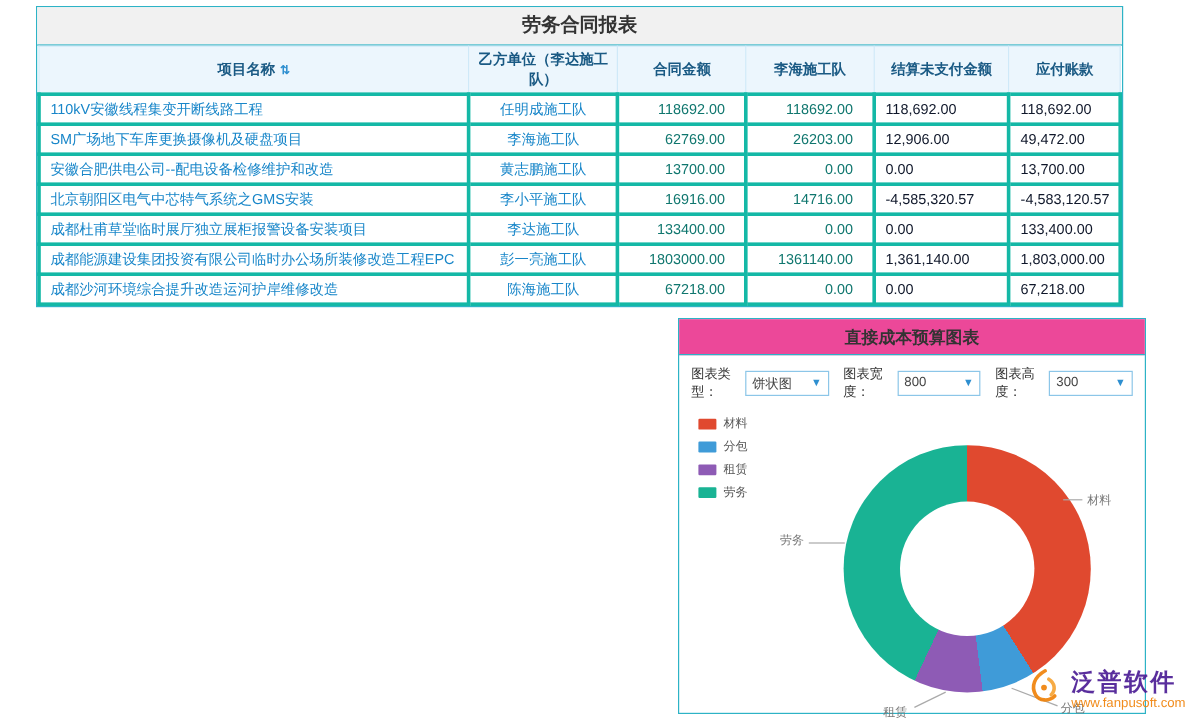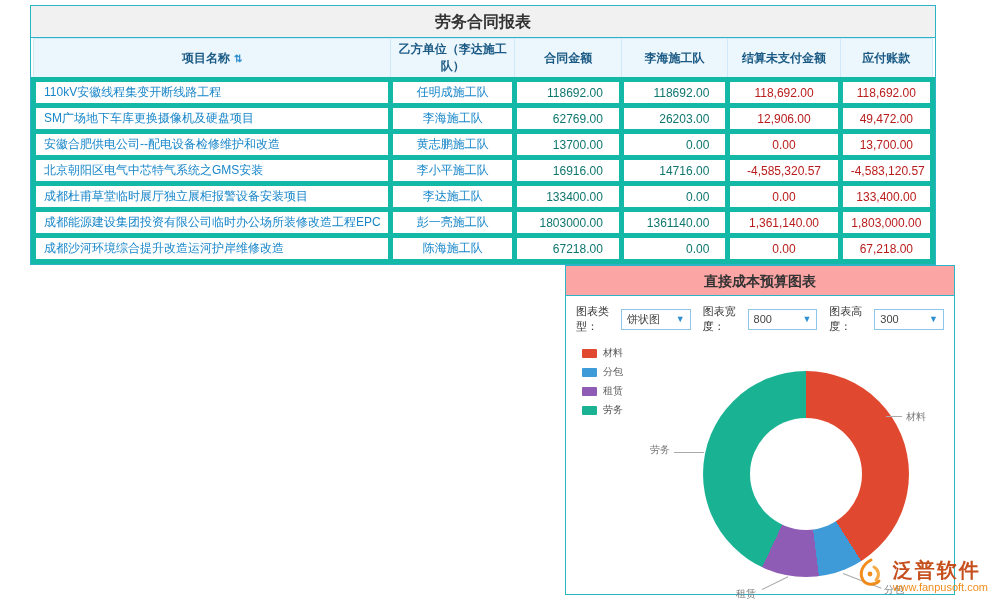--- a/index.html
+++ b/index.html
@@ -3,50 +3,50 @@
 <meta charset="utf-8">
 <style>
   * { margin:0; padding:0; box-sizing:border-box; }
   html,body { width:1000px; height:600px; background:#fff; font-family:"Liberation Sans",sans-serif; overflow:hidden; position:relative; }
 
   
   .report { position:absolute; left:30px; top:5px; width:906px; border:1px solid #2db3c6; background:#fff; }
   .report-title { height:32px; line-height:32px; text-align:center; background:#f1f1f1; font-size:16px; font-weight:bold; color:#333; border-bottom:1px solid #2db3c6; }
   table { width:100%; border-collapse:collapse; table-layout:fixed; }
   th { background:#ecf6fd; color:#1a5a84; font-size:12px; font-weight:bold; height:40px; border:1px solid #cfe9f8; padding:2px 4px; text-align:center; vertical-align:middle; }
-  td { font-size:12px; height:25px; border:5px solid #14b8a6; padding:2px 8px; background:#fff; vertical-align:middle; white-space:nowrap; overflow:hidden; }
+  td { font-size:12px; height:25px; border:3px solid #14b8a6; padding:2px 8px; background:#fff; vertical-align:middle; white-space:nowrap; overflow:hidden; }
   td.name { color:#1886c9; text-align:left; }
   td.team { color:#1886c9; text-align:center; }
   td.blue-num { color:#0f766e; text-align:right; padding-right:16px; }
-  td.dark-num { color:#b91c1c; text-align:center; }
+  td.dark-num { color:#0f172a; text-align:left; }
   .sort-icon { color:#2e8fd0; font-size:10px; margin-left:4px; }
 
   
   .panel { position:absolute; left:565px; top:265px; width:390px; height:330px; border:1px solid #2db3c6; background:#fff; }
-  .panel-title { height:30px; line-height:30px; background:#fca5a5; text-align:center; font-size:14px; font-weight:bold; color:#333; border-bottom:1px solid #2db3c6; }
+  .panel-title { height:30px; line-height:30px; background:#ec4899; text-align:center; font-size:14px; font-weight:bold; color:#333; border-bottom:1px solid #2db3c6; }
   .controls { display:flex; align-items:center; gap:12px; padding:8px 10px 6px 10px; font-size:11px; color:#333; }
   .ctrl { display:flex; align-items:center; gap:2px; }
   .select { width:86px; height:21px; border:1px solid #8cc6e8; display:flex; align-items:center; justify-content:space-between; padding:0 5px; font-size:11px; color:#444; background:#fff; cursor:pointer; }
   .caret { color:#2e8fd0; font-size:9px; }
 
   .chart-area { position:relative; height:262px; }
   .legend { position:absolute; left:16px; top:6px; }
   .legend-item { display:flex; align-items:center; margin-bottom:5px; cursor:pointer; }
   .legend-swatch { width:15px; height:9px; margin-right:6px; border-radius:1px; }
   .legend-label { font-size:10px; color:#555; }
 
   .donut { position:absolute; left:137px; top:31px; width:206px; height:206px; border-radius:50%; }
   .donut::after { content:""; position:absolute; left:50%; top:50%; width:112px; height:112px; margin:-56px 0 0 -56px; background:#fff; border-radius:50%; }
   .slice-label { position:absolute; font-size:10px; color:#777; }
   .lbl-line { position:absolute; height:1px; background:#aaa; transform-origin:left center; }
 
   
   .watermark { position:absolute; right:12px; bottom:4px; display:flex; align-items:center; gap:6px; opacity:.92; }
   .wm-text { display:flex; flex-direction:column; align-items:flex-start; }
-  .wm-brand { font-size:20px; font-weight:bold; color:#c2410c; letter-spacing:2px; line-height:22px; }
+  .wm-brand { font-size:20px; font-weight:bold; color:#4c1d95; letter-spacing:2px; line-height:22px; }
   .wm-url { font-size:11px; color:#f0830a; line-height:13px;text-align:right; }
 </style>
 </head>
 <body>
 
 <div class="report">
   <div class="report-title">劳务合同报表</div>
   <table>
     <colgroup>
       <col style="width:302px">

